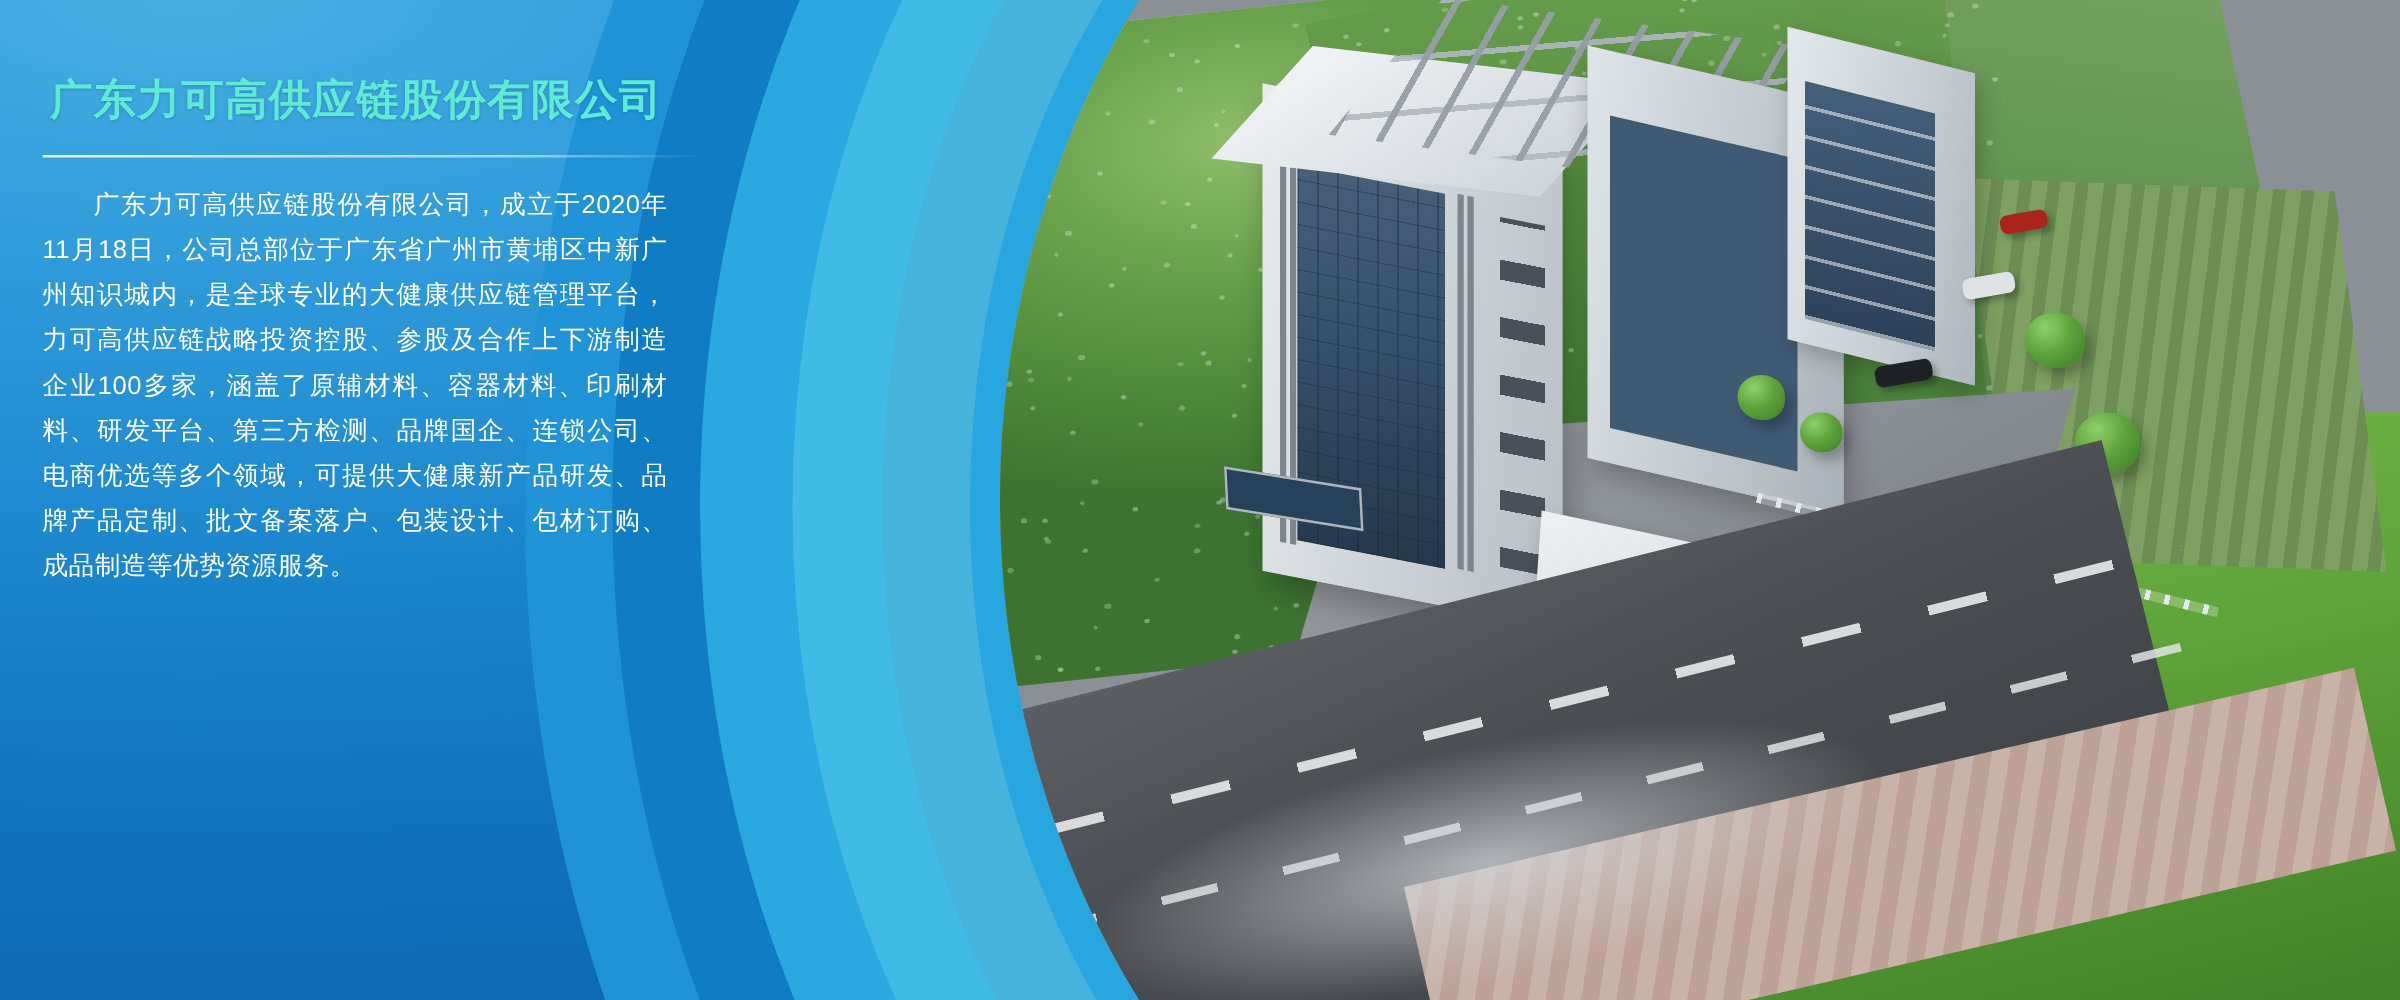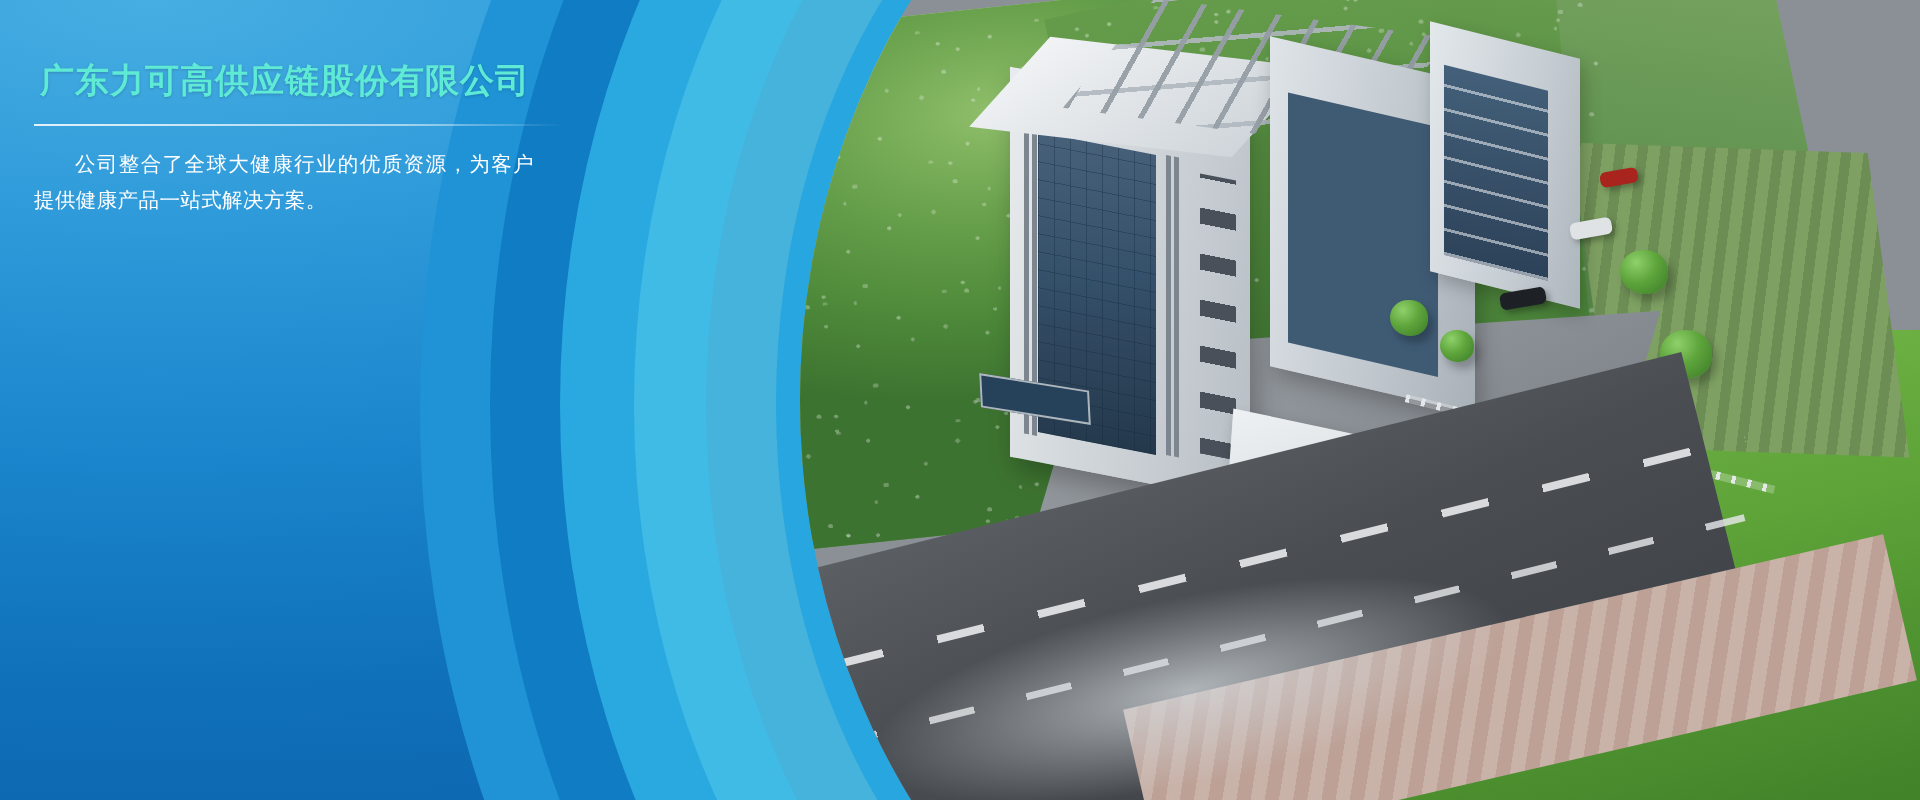--- a/index.html
+++ b/index.html
@@ -336,17 +336,17 @@
       <div class="sc-haze"></div>
     </div>
   </div>
 
   <div class="panel">
     <h1 class="title">广东力可高供应链股份有限公司</h1>
 
     <div class="divider"></div>
 
     <div class="body-copy">
-      <p>公司整合了全球大健康行业的优质资源，为客户提供健康产品一站式解决方案。</p>
+      <p>广东力可高供应链股份有限公司，成立于2020年11月18日，公司总部位于广东省广州市黄埔区中新广州知识城内，是全球专业的大健康供应链管理平台，力可高供应链战略投资控股、参股及合作上下游制造企业100多家，涵盖了原辅材料、容器材料、印刷材料、研发平台、第三方检测、品牌国企、连锁公司、电商优选等多个领域，可提供大健康新产品研发、品牌产品定制、批文备案落户、包装设计、包材订购、成品制造等优势资源服务。</p>
     </div>
   </div>
 
 </div>
 
 </body></html>

